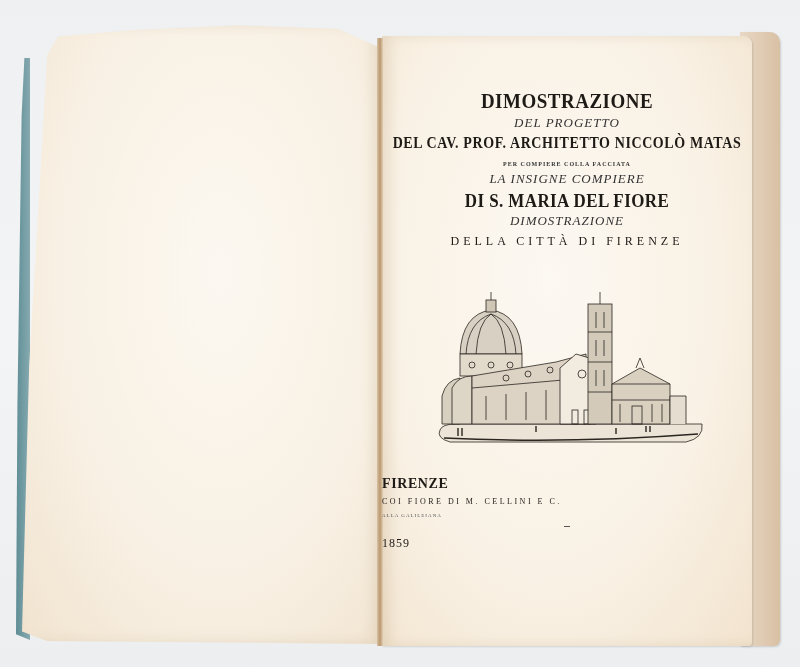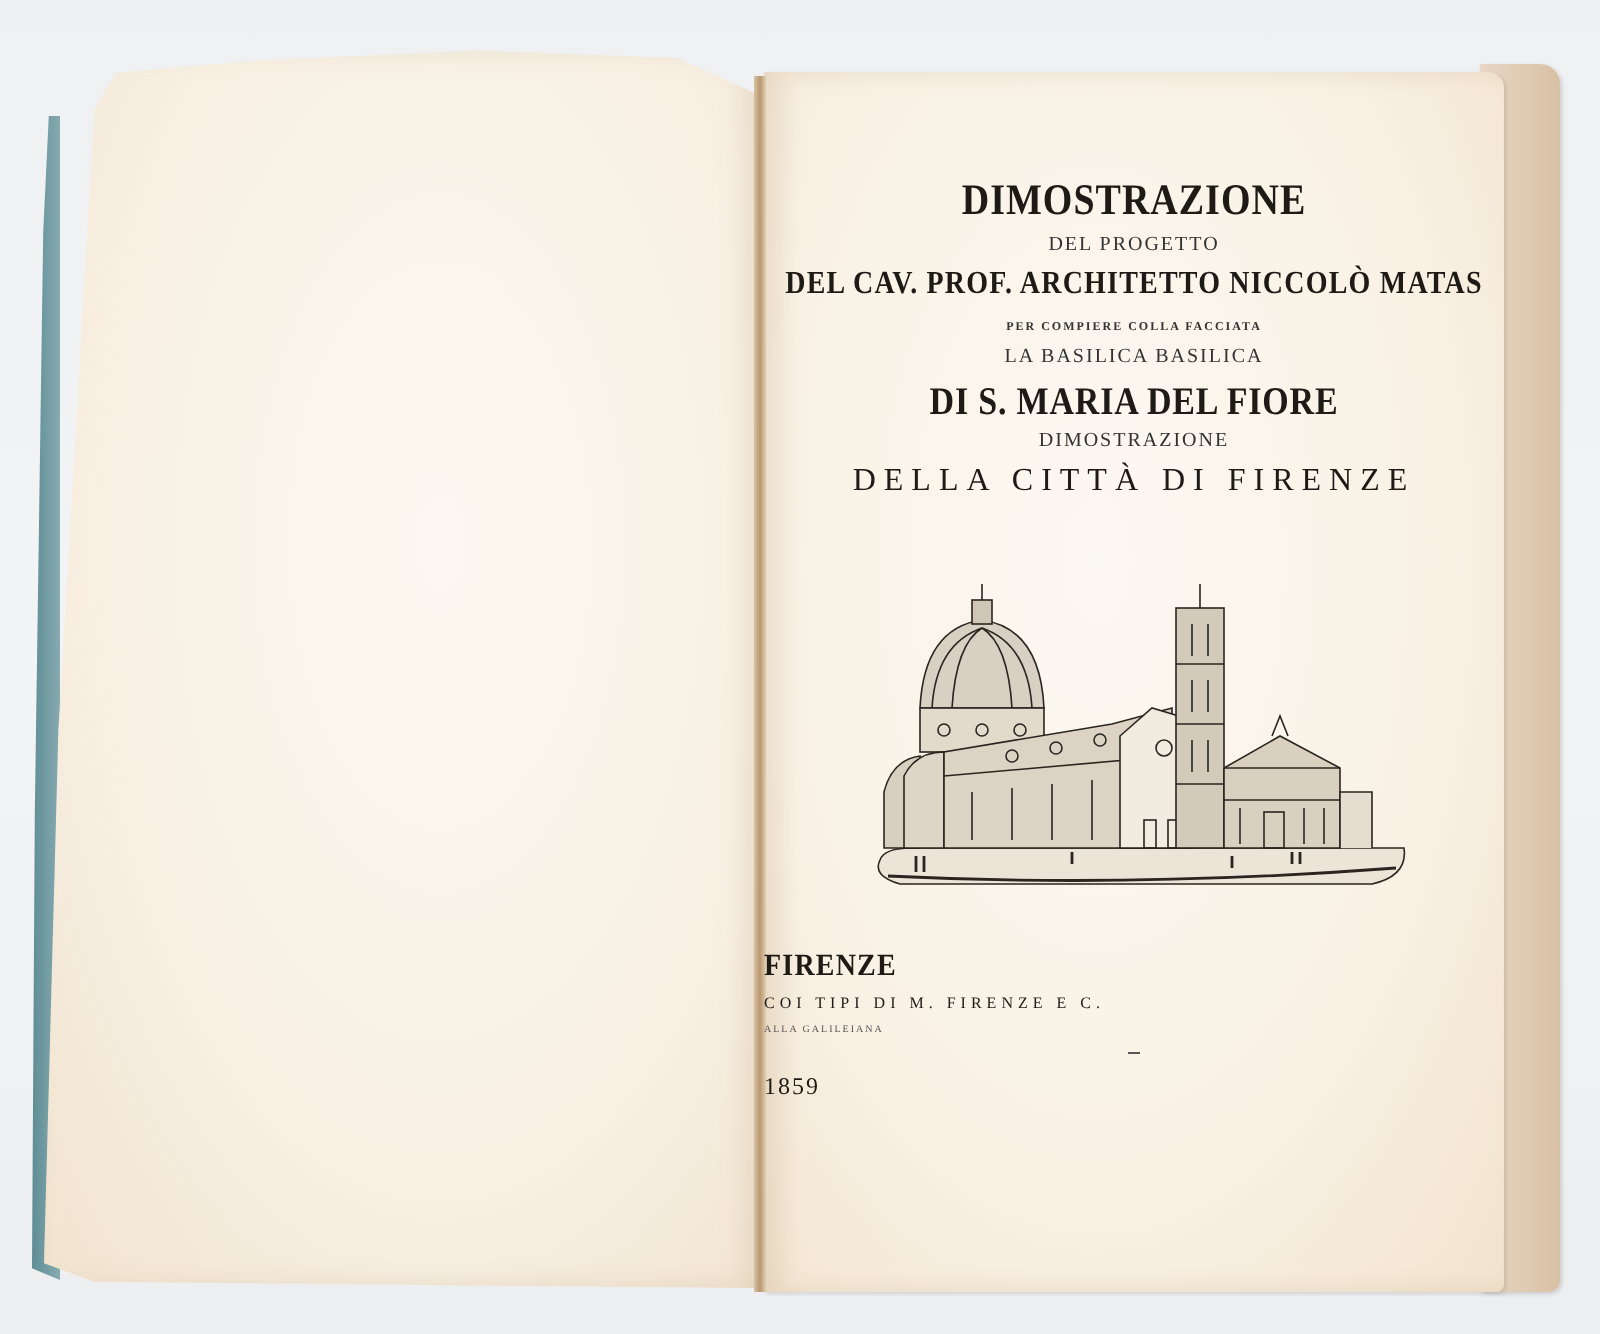--- a/index.html
+++ b/index.html
@@ -49,25 +49,25 @@
     background: radial-gradient(ellipse at 45% 40%, #fcf8f2 0%, #f9f1e4 60%, #f2e3ce 100%);
     border-radius: 0 8px 4px 0;
     box-shadow: inset 8px 0 12px rgba(180,150,110,0.22), 1px 1px 2px rgba(0,0,0,0.12);
   }
 
   .title-block {
     position:absolute; left:382px; top:88px; width:370px;
     text-align:center; color:#1e1a16;
   }
   .t-main { font-size:19px; font-weight:bold; letter-spacing:0.5px; transform:scaleY(1.15); margin:0; line-height:26px; }
-  .t-small { font-size:10px; letter-spacing:1px; margin:0; line-height:14px; color:#333; }
+  .t-small { font-size:13px; letter-spacing:1px; margin:0; line-height:14px; color:#333;font-style:italic; }
   .t-tiny { font-size:6px; font-weight:bold; letter-spacing:1px; margin:0; line-height:12px; color:#333; }
   .t-line { font-size:14px; font-weight:bold; letter-spacing:0.6px; transform:scaleY(1.15); margin:0; line-height:22px; }
   .t-big { font-size:17px; font-weight:bold; letter-spacing:0.4px; transform:scaleY(1.15); margin:0; line-height:26px; }
-  .t-spaced { font-size:16px; letter-spacing:4px; margin:0; line-height:22px;text-align:center; }
+  .t-spaced { font-size:12px; letter-spacing:4px; margin:0; line-height:22px;text-align:center; }
 
   .gap-a { height:2px; } .gap-b { height:4px; }
 
   
   .engraving { position:absolute; left:436px; top:292px; width:270px; height:156px; }
 
   .imprint {
     position:absolute; left:382px; top:474px; width:370px;
     text-align:left; color:#1e1a16;
   }
@@ -94,21 +94,21 @@
 
   <div class="title-block">
     <p class="t-main">DIMOSTRAZIONE</p>
     <div class="gap-a"></div>
     <p class="t-small">DEL PROGETTO</p>
     <div class="gap-a"></div>
     <p class="t-line">DEL CAV. PROF. ARCHITETTO NICCOLÒ MATAS</p>
     <div class="gap-b"></div>
     <p class="t-tiny">PER COMPIERE COLLA FACCIATA</p>
     <div class="gap-a"></div>
-    <p class="t-small">LA BASILICA BASILICA</p>
+    <p class="t-small">LA INSIGNE COMPIERE</p>
     <div class="gap-a"></div>
     <p class="t-big">DI S. MARIA DEL FIORE</p>
     <p class="t-small">DIMOSTRAZIONE</p>
     <div class="gap-a"></div>
     <p class="t-spaced">DELLA CITTÀ DI FIRENZE</p>
   </div>
 
   <svg class="engraving" viewBox="0 0 270 156" xmlns="http://www.w3.org/2000/svg">
     <g fill="none" stroke="#2a2520" stroke-width="0.8">
 
@@ -155,18 +155,18 @@
       <rect x="196" y="114" width="10" height="18"></rect>
       <path d="M184 112 L184 130 M216 112 L216 130 M226 112 L226 130"></path>
       <path d="M234 132 L234 104 L250 104 L250 132" fill="#e4ddd0"></path>
 
       <path d="M22 136 L22 144 M26 136 L26 144 M100 134 L100 140 M180 136 L180 142 M210 134 L210 140 M214 134 L214 140" stroke-width="1.4"></path>
     </g>
   </svg>
 
   <div class="imprint">
     <p class="i-city">FIRENZE</p>
-    <p class="i-printer">COI TIPI DI M. FIRENZE E C.</p>
+    <p class="i-printer">COI FIORE DI M. CELLINI E C.</p>
     <p class="i-tiny">ALLA GALILEIANA</p>
     <div class="i-rule"></div>
     <p class="i-year">1859</p>
   </div>
 </div>
 
 </body></html>

